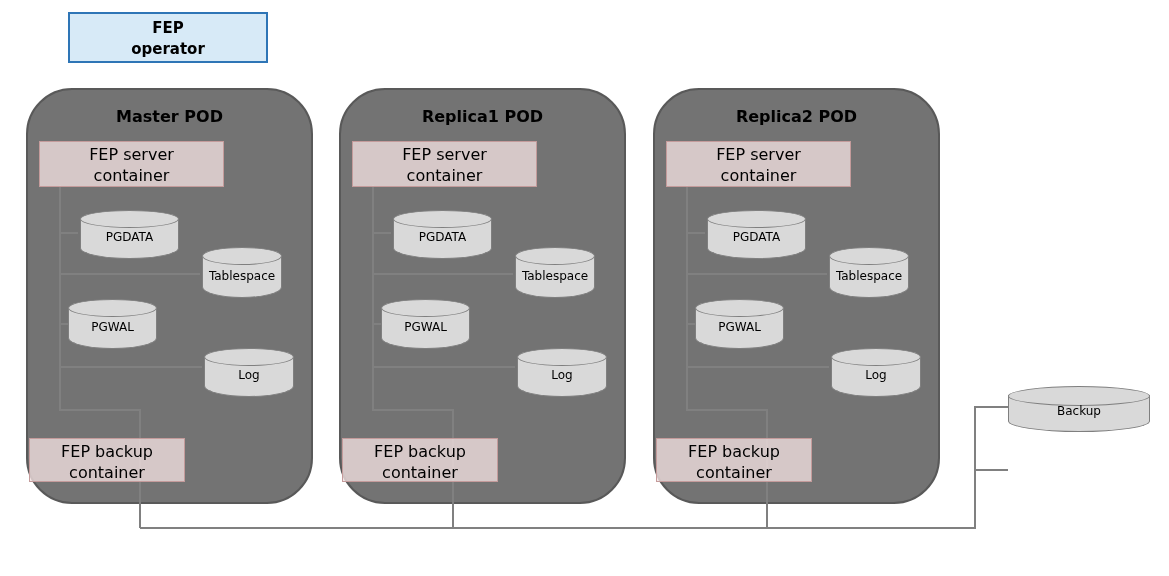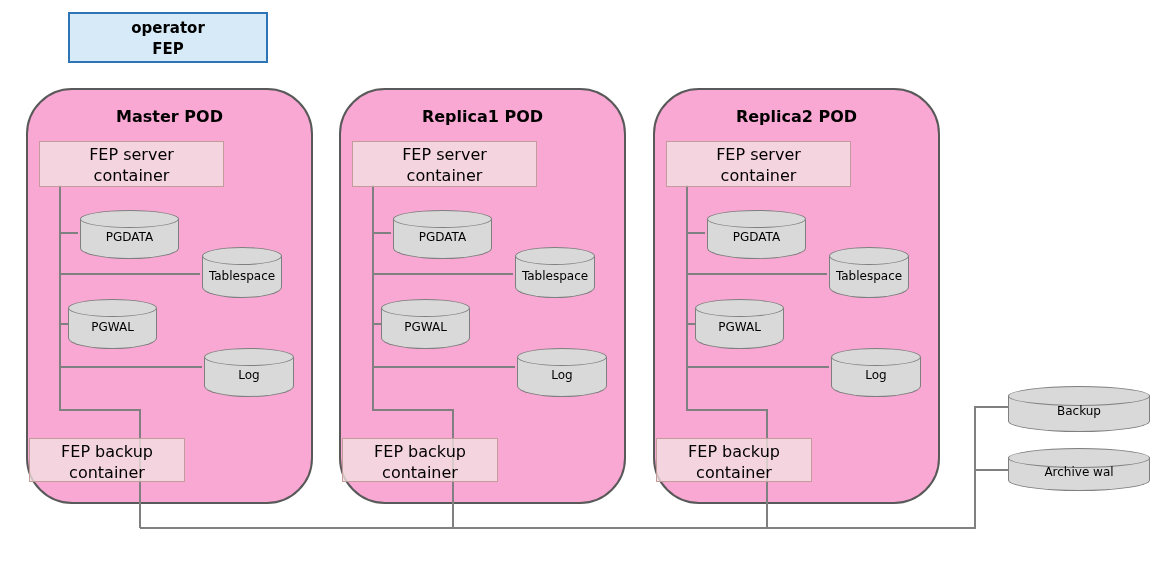--- a/index.html
+++ b/index.html
@@ -10,21 +10,21 @@
   
   .operator {
     position:absolute; left:68px; top:12px; width:200px; height:51px;
     background:#d7eaf7; border:2px solid #2e75b6; z-index:3;
     text-align:center; font-weight:bold; font-size:15px; line-height:21px; padding-top:4px;
   }
 
   
   .pod {
     position:absolute; top:88px; width:287px; height:416px;
-    background:#f9a8d4; border:2px solid #595959; border-radius:46px;
+    background:#737373; border:2px solid #595959; border-radius:46px;
   }
   .pod-title {
     position:absolute; left:0; right:0; top:17px; z-index:3;
     text-align:center; font-weight:bold; font-size:16px;
   }
 
   
   .box {
     position:absolute; z-index:3;
     background:rgba(242,224,224,0.78); border:1px solid #c49b9b;
@@ -64,22 +64,22 @@
 
   
   #connectors { position:absolute; left:0; top:0; z-index:2; }
 </style>
 </head>
 <body>
 
 <div id="canvas">
 
   <div class="operator">
+    <span class="bl" style="display:block">FEP</span>
     <span class="bl" style="display:block">operator</span>
-    <span class="bl" style="display:block">FEP</span>
   </div>
 
   <div class="pod" style="left:26px">
     <div class="pod-title">Master POD</div>
     <div class="box server-box">
       <span class="bl">FEP server</span>
       <span class="bl">container</span>
     </div>
     <div class="cyl pgdata">
       <div class="cyl-body"></div>
@@ -195,19 +195,14 @@
       <path d="M140,528 H975 V407 H1008"></path>
       <path d="M975,470 H1008"></path>
     </g>
   </svg>
 
   <div class="cyl wide backup-cyl">
     <div class="cyl-body"></div>
     <div class="cyl-top"></div>
     <span class="cyl-label">Backup</span>
   </div>
-  <div class="cyl wide archive-cyl">
-    <div class="cyl-body"></div>
-    <div class="cyl-top"></div>
-    <span class="cyl-label">Archive wal</span>
-  </div>
 
 </div>
 
 </body></html>

